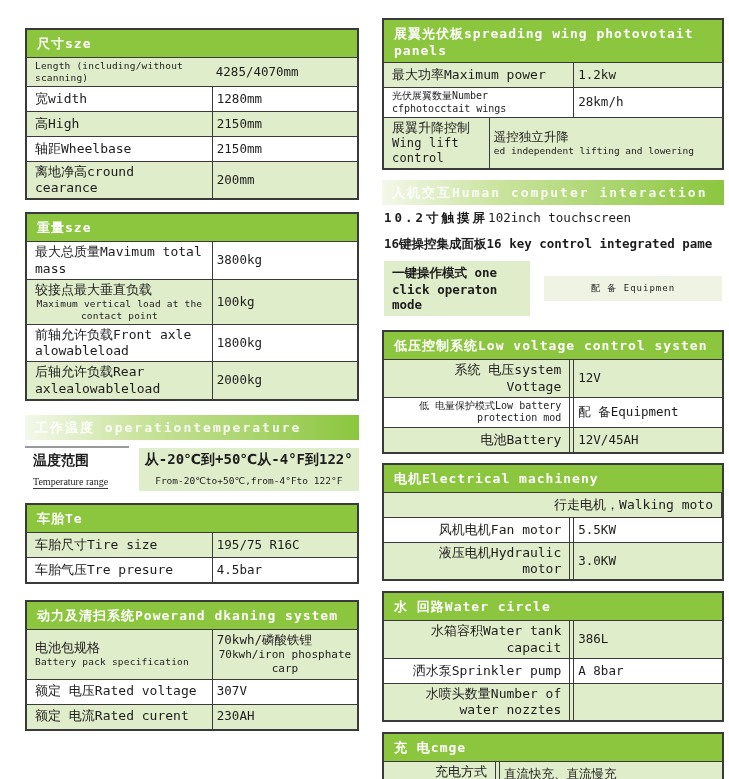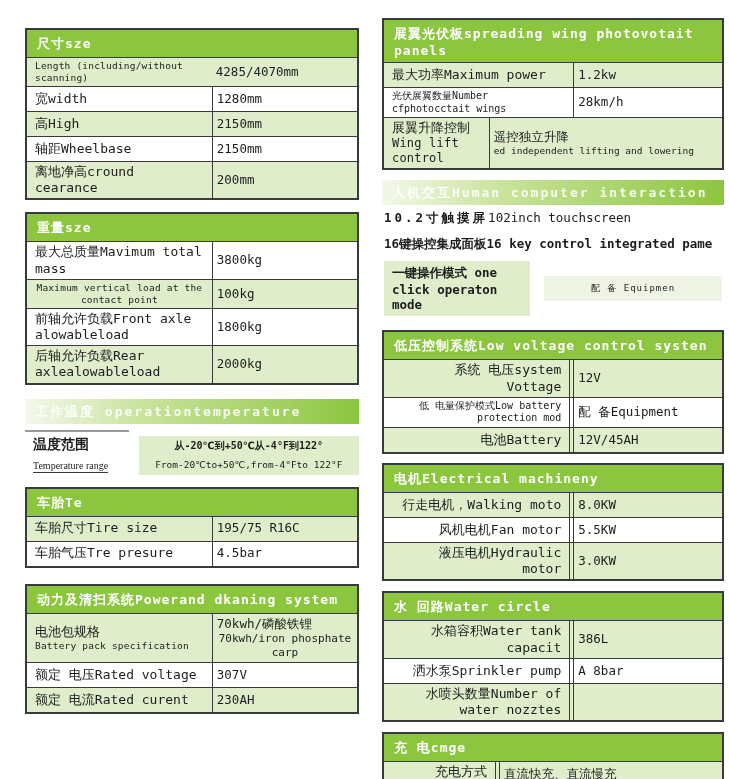--- a/index.html
+++ b/index.html
@@ -44,21 +44,21 @@
     color:rgba(255,255,255,0.9); font-size:13px; font-weight:bold;
     padding:4px 10px 3px; letter-spacing:2px;
   }
   .temp-row { display:flex; gap:10px; margin-top:6px; align-items:flex-end; }
   .temp-label { width:31%; border-top:2px solid #9a9a9a; padding:4px 8px 2px; }
   .temp-label .l1 { font-size:14px; font-weight:bold; display:block; }
   .temp-label .l2 {
     font-size:10px; display:inline-block; border-bottom:1px solid #3a3a3a; padding-bottom:1px;font-family:Liberation Serif, serif;
   }
   .temp-val { flex:1; background:#dfedca; text-align:center; padding:3px 6px; }
-  .temp-val .v1 { font-size:10px; font-weight:bold; display:block; }
+  .temp-val .v1 { font-size:14px; font-weight:bold; display:block; }
   .temp-val .v2 { font-size:9.5px; }
 
   .hci-row { display:flex; align-items:center; padding:4px 2px; font-size:12.5px; min-height:26px; }
   .hci-zh { letter-spacing:3px; font-weight:bold; }
   .hci-row3-left { background:#dfedca; padding:4px 8px; flex:1; font-weight:bold; }
   .equip-box {
     width:178px; margin-left:14px; background:#eef3e4; text-align:center;
     font-size:9px; padding:6px 4px; letter-spacing:1px;
   }
 
@@ -120,20 +120,21 @@
     <div class="trow">
       <div class="tlabel">
           <span class="l1">最大总质量Mavimum total mass</span>
         </div>
       <div class="tval">
           <span>3800kg</span>
         </div>
     </div>
     <div class="trow green">
       <div class="tlabel">
+        <span class="l1">较接点最大垂直负载</span>
         <span class="l2 tiny">Maximum vertical load at the contact point</span>
       </div>
       <div class="tval">
           <span>100kg</span>
         </div>
     </div>
     <div class="trow">
       <div class="tlabel">
           <span class="l1">前轴允许负载Front axle alowableload</span>
         </div>
@@ -290,23 +291,20 @@
         </div>
     </div>
   </div>
 
   <div class="spec-table mb10">
     <div class="thead">电机Electrical machineny</div>
     <div class="trow green dbl">
       <div class="tlabel">
           <span class="l1">行走电机，Walking moto</span>
         </div>
-      <div class="tval">
-          <span>8.0KW</span>
-        </div>
     </div>
     <div class="trow dbl">
       <div class="tlabel">
           <span class="l1">风机电机Fan motor</span>
         </div>
       <div class="tval">
           <span>5.5KW</span>
         </div>
     </div>
     <div class="trow green dbl">

